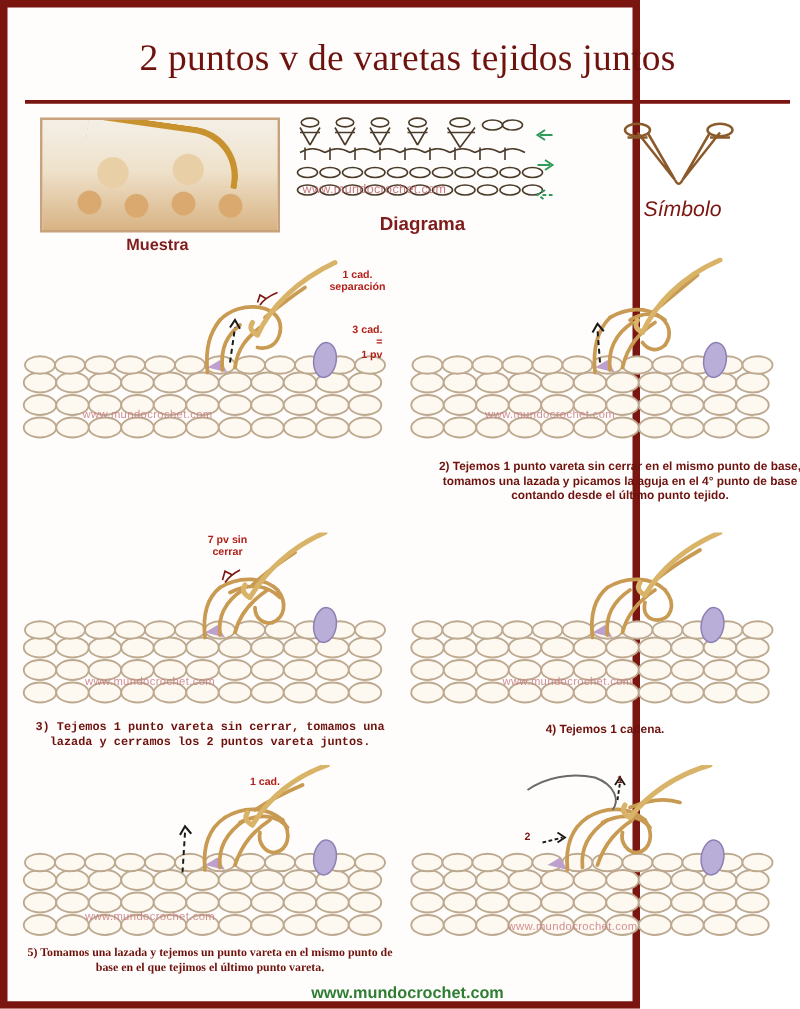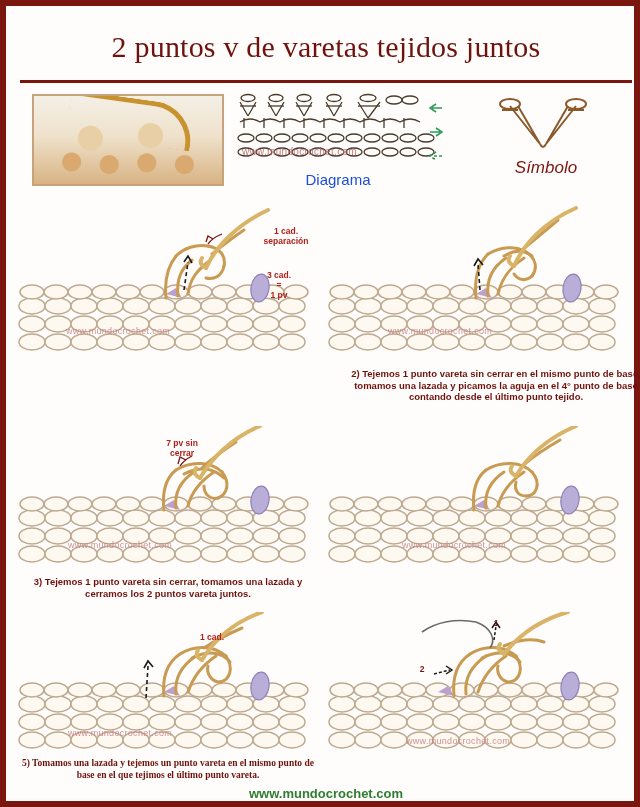--- a/index.html
+++ b/index.html
@@ -4,21 +4,21 @@
 <style>
   html,body{margin:0;padding:0;}
   body{
     width:640px;height:807px;
     background:#ffffff;
     font-family:"Liberation Sans", sans-serif;
     overflow:hidden;
   }
   #page{
     position:relative;
-    width:640px;height:807px;
+    width:512px;height:807px;
     box-sizing:border-box;
     border:6px solid #7a1510;
     background:#fffdfb;
   }
   
   .title{
     position:absolute;left:0;top:24px;width:640px;
     text-align:center;
     font-family:"Liberation Serif", serif;
     font-size:30px;
@@ -46,21 +46,21 @@
   }
   .hook{
     position:absolute;left:34px;top:2px;width:120px;height:40px;
     border-top:5px solid #c8922f;
     border-right:5px solid #c8922f;
     border-radius:0 40px 0 0;
     transform:rotate(8deg);
   }
   .caption{
     position:absolute;text-align:center;
-    color:#1d4ed8;font-weight:normal;font-size:13px;
+    color:#7f1d1d;font-weight:bold;font-size:13px;
   }
   .cap-muestra{left:26px;top:182px;width:188px;}
   .cap-diagrama{left:232px;top:165px;width:200px;font-size:15px;}
   .cap-simbolo{left:470px;top:152px;width:140px;font-size:17px;color:#7a1510;font-weight:normal;font-style:italic;}
 
   .diagram-box{position:absolute;left:228px;top:86px;width:210px;height:76px;}
   .symbol-box{position:absolute;left:478px;top:88px;width:120px;height:62px;}
 
   .wm{
     color:#c87d84;font-size:9px;letter-spacing:.3px;
@@ -77,34 +77,35 @@
   .step{position:absolute;}
   .step-text{
     position:absolute;
     font-size:9.5px;line-height:11.5px;
     color:#6e120e;font-weight:bold;text-align:center;
   }
   .note{
     position:absolute;font-size:8.5px;line-height:10px;
     color:#7a1510;text-align:center;font-weight:bold;
   }
-  .note.red{color:#b2201a;margin-top:12px;}
+  .note.red{color:#b2201a;}
   svg{display:block;}
 </style>
 </head>
 <body>
 
 <div id="page">
 
   <div class="title">2 puntos v de varetas tejidos juntos</div>
   <div class="title-rule"></div>
 
   <div class="sample-photo">
     <div class="hook"></div>
   </div>
+  <div class="caption cap-muestra">Muestra</div>
 
   <div class="diagram-box">
     <svg width="210" height="76" viewBox="0 0 210 76">
       <g stroke="#4a3b2a" stroke-width="1.3" fill="none">
 
         <g>
           <path d="M6 10 L14 24 M22 10 L14 24"></path>
           <ellipse cx="14" cy="6" rx="7" ry="3.5"></ellipse>
           <path d="M6 14 h16"></path>
           <path d="M34 10 L42 24 M50 10 L42 24"></path>
@@ -263,21 +264,21 @@
         <path d="M168 56 l4 -6 l4 7"></path>
       </g>
       <g stroke="#7a1510" stroke-width="1.3" fill="none">
         <path d="M206 28 q-10 4 -14 10"></path>
         <path d="M190 36 l2 -6 l5 3"></path>
       </g>
     </svg>
   </div>
   <div class="note red" style="left:245px;top:208px;width:70px;white-space:pre-line;">1 cad.
 separación</div>
-  <div class="note red" style="left:246px;top:252px;width:54px;white-space:pre-line;">3 cad.
+  <div class="note red" style="left:246px;top:252px;width:54px;white-space:pre-line;text-align:right;">3 cad.
 =
 1 pv</div>
   <div class="wm" style="left:60px;top:320px;">www.mundocrochet.com</div>
 
   <div class="step" style="left:320px;top:200px;width:305px;height:160px;">
     <svg width="305" height="160" viewBox="0 0 305 160">
       <g stroke="#bda98f" stroke-width="1.5" fill="#fdf9f1">
         <g>
           <ellipse cx="16" cy="100" rx="13" ry="8"></ellipse>
             <ellipse cx="42" cy="100" rx="13" ry="8"></ellipse>
@@ -436,21 +437,21 @@
       </g>
       <g stroke="#7a1510" stroke-width="1.3" fill="none">
         <path d="M176 30 q-8 4 -12 10"></path>
         <path d="M162 38 l2 -7 l6 3"></path>
       </g>
     </svg>
   </div>
   <div class="note red" style="left:146px;top:420px;width:60px;white-space:pre-line;">7 pv sin
 cerrar</div>
   <div class="wm" style="left:62px;top:534px;">www.mundocrochet.com</div>
-  <div class="step-text" style="left:12px;top:570px;width:300px;">3) Tejemos 1 punto vareta sin cerrar, tomamos una lazada y cerramos los 2 puntos vareta juntos.</div>
+  <div class="step-text" style="left:12px;top:570px;width:300px;font-family:Liberation Mono, monospace;">3) Tejemos 1 punto vareta sin cerrar, tomamos una lazada y cerramos los 2 puntos vareta juntos.</div>
 
   <div class="step" style="left:320px;top:420px;width:305px;height:150px;">
     <svg width="305" height="150" viewBox="0 0 305 150">
       <g stroke="#bda98f" stroke-width="1.5" fill="#fdf9f1">
         <g>
           <ellipse cx="16" cy="92" rx="13" ry="8"></ellipse>
             <ellipse cx="42" cy="92" rx="13" ry="8"></ellipse>
           <ellipse cx="68" cy="92" rx="13" ry="8"></ellipse>
             <ellipse cx="94" cy="92" rx="13" ry="8"></ellipse>
           <ellipse cx="120" cy="92" rx="13" ry="8"></ellipse>
@@ -515,20 +516,21 @@
         <path d="M200 70 C192 70 188 64 190 56"></path>
         <path d="M196 40 C208 30 220 22 234 14"></path>
       </g>
       <g stroke="#d9b468" stroke-width="4" fill="none" stroke-linecap="round">
         <path d="M190 50 C202 30 222 12 250 0"></path>
         <path d="M190 50 q-8 -4 -4 -10"></path>
       </g>
     </svg>
   </div>
   <div class="wm" style="left:396px;top:534px;">www.mundocrochet.com</div>
+  <div class="step-text" style="left:330px;top:572px;width:296px;">4) Tejemos 1 cadena.</div>
 
   <div class="step" style="left:10px;top:606px;width:305px;height:150px;">
     <svg width="305" height="150" viewBox="0 0 305 150">
       <g stroke="#bda98f" stroke-width="1.5" fill="#fdf9f1">
         <g>
           <ellipse cx="16" cy="92" rx="13" ry="8"></ellipse>
             <ellipse cx="42" cy="92" rx="13" ry="8"></ellipse>
           <ellipse cx="68" cy="92" rx="13" ry="8"></ellipse>
             <ellipse cx="94" cy="92" rx="13" ry="8"></ellipse>
           <ellipse cx="120" cy="92" rx="13" ry="8"></ellipse>

